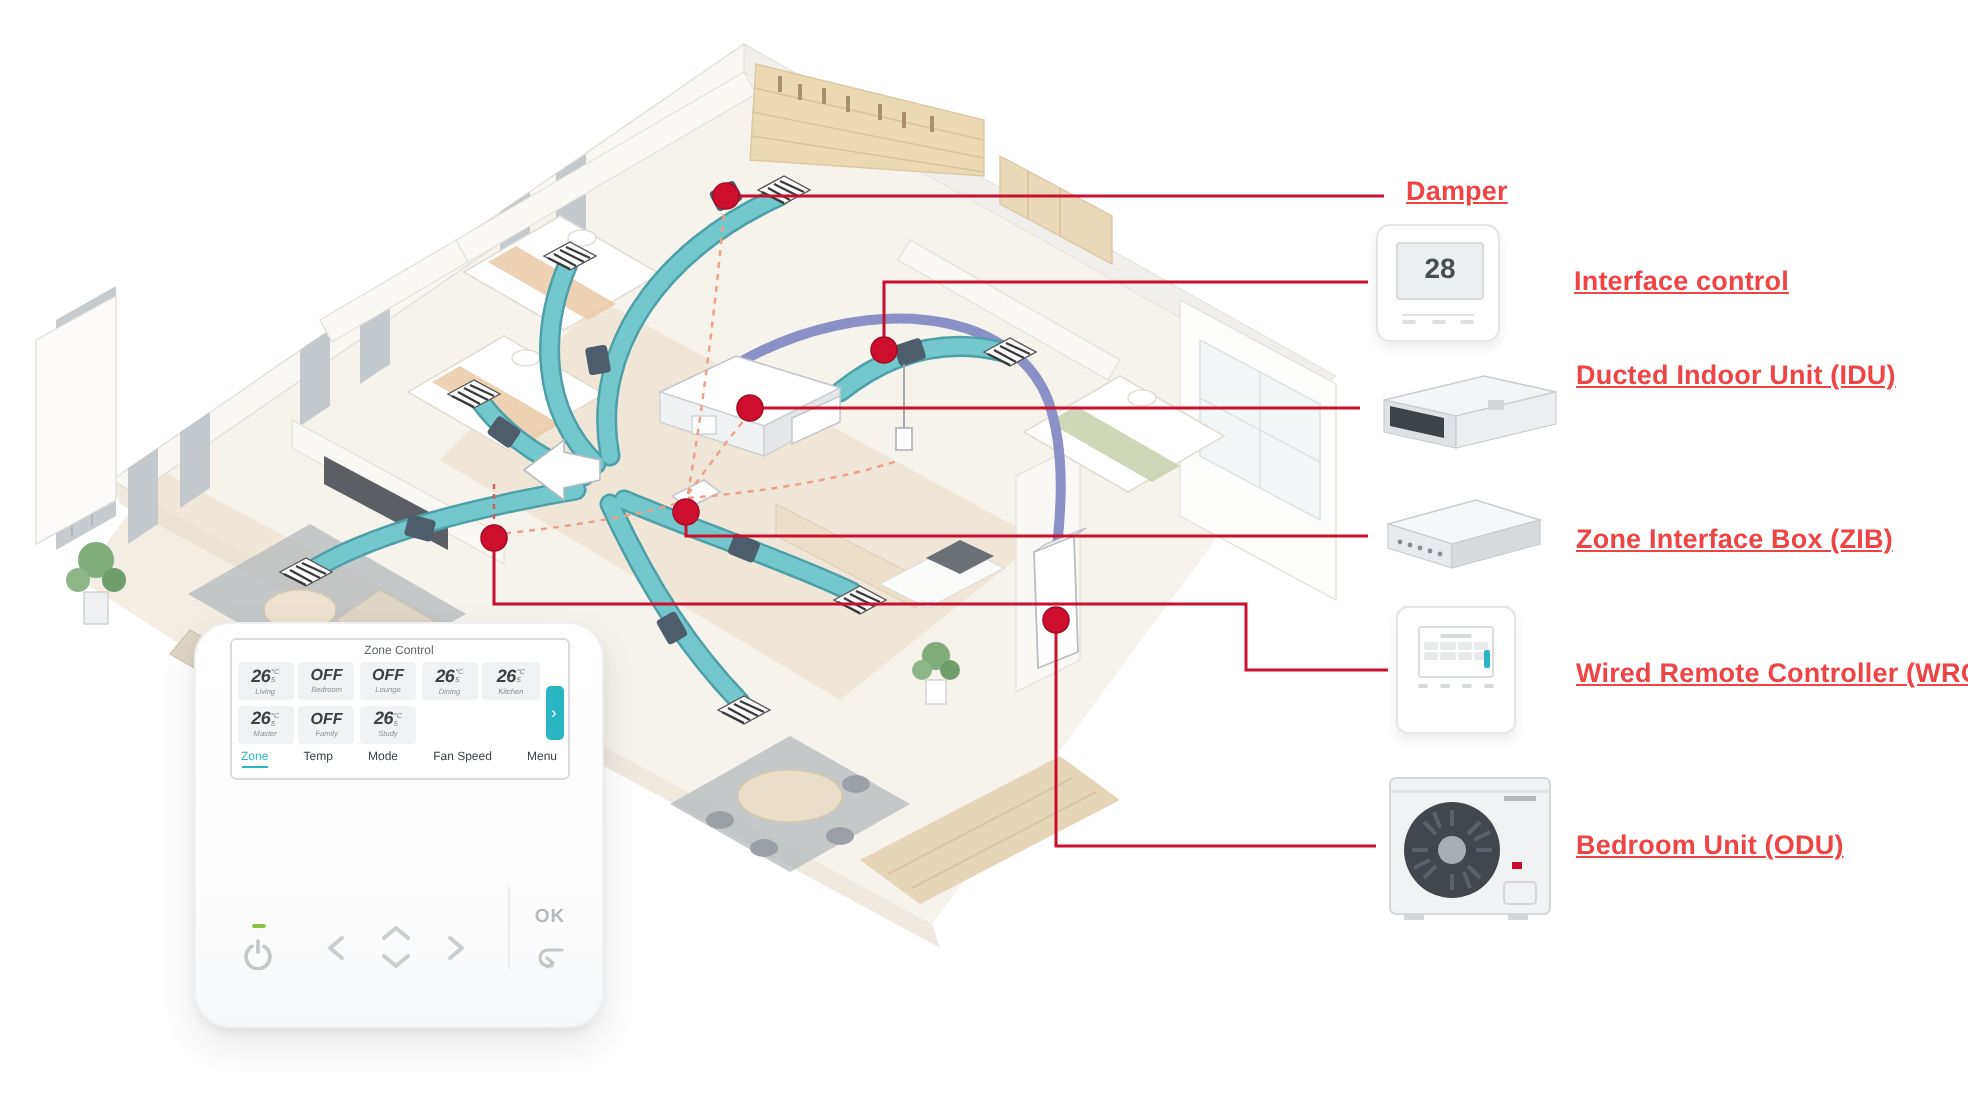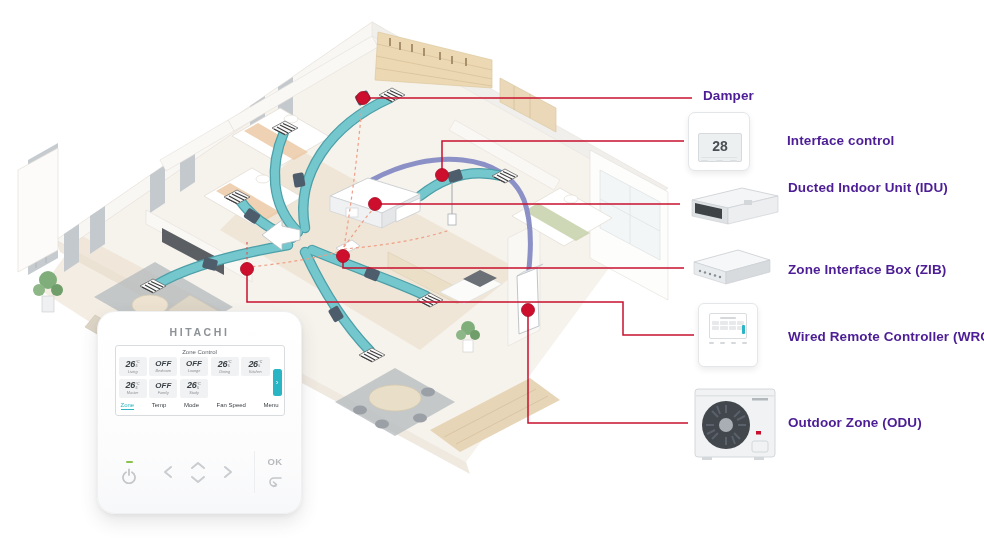--- a/index.html
+++ b/index.html
@@ -4,30 +4,31 @@
 <style>
   html,body{margin:0;padding:0;}
   body{
     width:984px;height:557px;position:relative;overflow:hidden;background:#ffffff;
     font-family:"Liberation Sans",sans-serif;
   }
   #scene{position:absolute;left:0;top:0;}
 
   
   .legend-label{
-    position:absolute;font-weight:bold;font-size:13.5px;color:#4c1d95;letter-spacing:.1px;
+    position:absolute;font-weight:bold;font-size:13.5px;color:#ef4444;letter-spacing:.1px;
     white-space:nowrap;
+    text-decoration:underline;
   }
   .legend-icon{position:absolute;}
   .thermo-box{
     width:60px;height:57px;background:#fff;border:1px solid #e3e6e8;border-radius:7px;
     box-shadow:0 3px 6px rgba(0,0,0,.08);position:relative;
   }
   .thermo-lcd{
-    position:absolute;left:9px;top:20px;width:42px;height:27px;background:#edf0f1;
+    position:absolute;left:9px;top:8px;width:42px;height:27px;background:#edf0f1;
     border:1px solid #d7dadc;border-radius:2px;text-align:center;
   }
   .thermo-temp{font-size:14px;font-weight:bold;color:#4a4f54;line-height:25px;}
   .thermo-btns{position:absolute;left:12px;bottom:6px;width:36px;height:4px;
     border-top:1px solid #e0e3e5;display:flex;justify-content:space-between;padding-top:2px;}
   .thermo-btns i{width:7px;height:2px;background:#dcdfe1;border-radius:1px;}
   .wrc-box{
     width:58px;height:62px;background:#fff;border:1px solid #e4e6e8;border-radius:6px;
     box-shadow:0 3px 6px rgba(0,0,0,.08);position:relative;
   }
@@ -71,21 +72,21 @@
   .zone-chevron{
     position:absolute;right:2px;top:23px;width:9px;height:27px;background:#2ab5c4;border-radius:2.5px;
     color:#fff;font-size:8px;line-height:27px;text-align:center;cursor:pointer;
   }
   .tab-row{
     display:flex;justify-content:space-between;width:158px;margin:4px auto 0;padding:0 1px;
   }
   .tab{font-size:6px;color:#3c4247;cursor:pointer;padding-bottom:1px;}
   .tab.active{color:#2ab5c4;border-bottom:1.5px solid #2ab5c4;}
   .ctrl-buttons{
-    position:absolute;left:0;right:0;bottom:12px;height:58px;display:flex;align-items:center;
+    position:absolute;left:0;right:0;bottom:28px;height:58px;display:flex;align-items:flex-end;
   }
   .power-col{margin-left:18px;width:26px;text-align:center;}
   .power-led{width:7px;height:2px;background:#8bc34a;border-radius:1px;margin:0 auto 5px;}
   .arrow-cluster{flex:1;display:flex;align-items:center;justify-content:center;gap:16px;}
   .updown{display:flex;flex-direction:column;gap:5px;align-items:center;}
   .btn-divider{width:1px;height:42px;background:#eceeef;margin-right:12px;}
   .right-col{margin-right:18px;display:flex;flex-direction:column;gap:9px;align-items:center;}
   .ok-label{font-size:9.5px;font-weight:bold;color:#b7babd;letter-spacing:.5px;cursor:pointer;}
   .icon-btn{cursor:pointer;display:block;}
 </style>
@@ -352,24 +353,23 @@
       <path d="M34,22 V30 M34,54 V62 M14,42 H22 M46,42 H54 M20,28 L26,34 M42,50 L48,56 M48,28 L42,34 M26,50 L20,56 M25,23 L28,31 M40,53 L43,61 M53,33 L45,37 M23,47 L15,51"></path>
     </g>
     <circle cx="34" cy="42" r="7" fill="#a8aeb4"></circle>
     <rect x="60" y="15" width="16" height="2.5" fill="#b3b8bc"></rect>
     <rect x="64" y="48" width="5" height="3.5" fill="#c8102e"></rect>
     <rect x="60" y="58" width="16" height="11" rx="2" fill="none" stroke="#d4d8da" stroke-width="1"></rect>
     <rect x="10" y="74" width="10" height="3" fill="#d4d8da"></rect>
       <rect x="62" y="74" width="10" height="3" fill="#d4d8da"></rect>
   </svg>
 </div>
-<div class="legend-label" style="left:788px;top:415px;">Outdoor Zone (ODU)</div>
+<div class="legend-label" style="left:788px;top:415px;">Bedroom Unit (ODU)</div>
 
 <div class="ctrl-card">
-  <div class="ctrl-brand">HITACHI</div>
 
   <div class="ctrl-screen">
     <div class="screen-title">Zone Control</div>
     <div class="zone-grid">
         <div class="tile">
           <div class="vrow">
             <span class="tval">26</span>
             <span class="tunit">
               <span>°C</span>
               <span>5</span>

